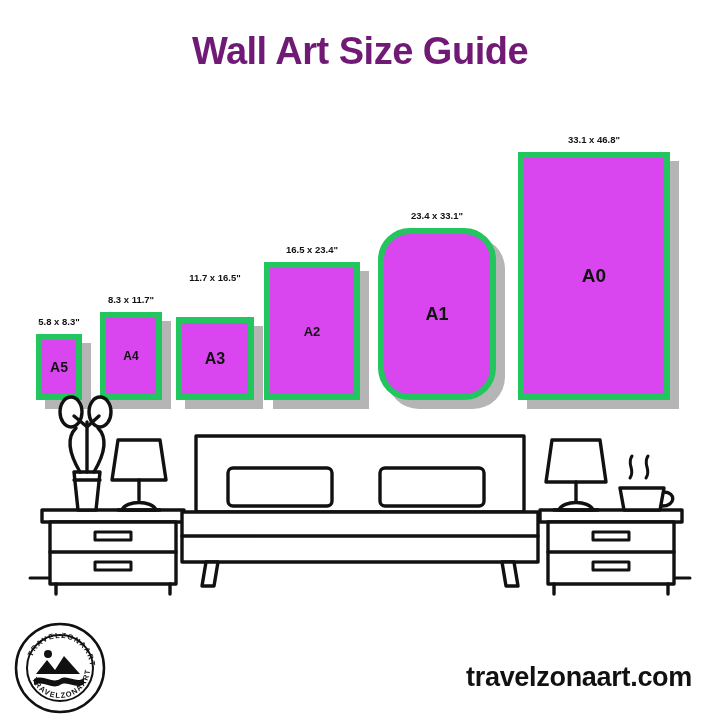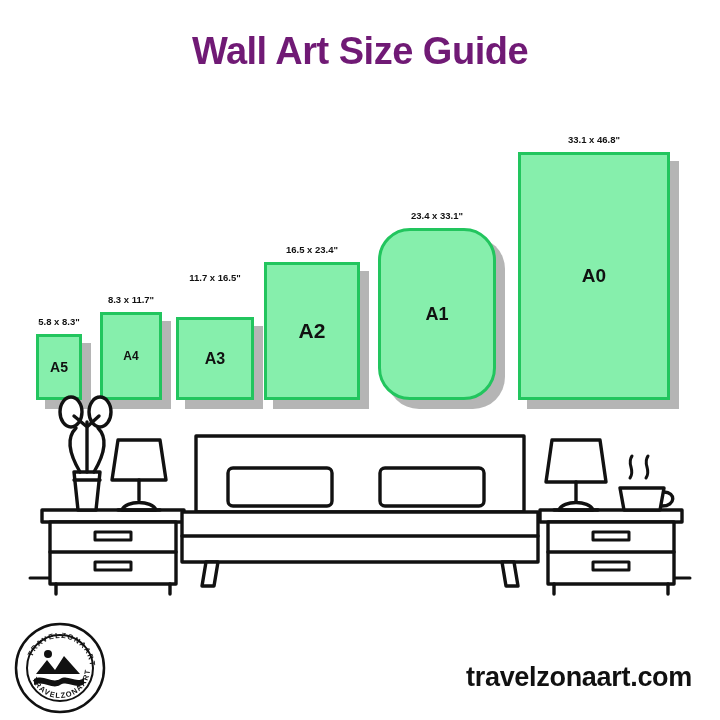--- a/index.html
+++ b/index.html
@@ -49,22 +49,22 @@
     transform: translateX(-50%);
     white-space: nowrap;
     font-size: 9.5px;
     font-weight: bold;
     color: #111111;
   }
   .frame {
     position: absolute;
     bottom: 0;
     left: 0;
-    background: #86efac;
-    border: 3px solid #22c55e;
+    background: #d946ef;
+    border: 6px solid #22c55e;
     box-sizing: border-box;
     box-shadow: 9px 9px 0 0 rgba(120,120,120,0.55);
     display: flex;
     align-items: center;
     justify-content: center;
   }
   .frame-name {
     font-size: 15px;
     font-weight: bold;
     color: #111111;
@@ -125,21 +125,21 @@
       </div>
       <div class="frame-wrap" style="left: 176px; width: 78px; height: 110px;">
         <div class="dim-label" style="top: -18px;">11.7 x 16.5"</div>
         <div class="frame" style="width: 78px; height: 83px;">
           <div class="frame-name" style="font-size: 16px;">A3</div>
         </div>
       </div>
       <div class="frame-wrap" style="left: 264px; width: 96px; height: 138px;">
         <div class="dim-label" style="top: -18px;">16.5 x 23.4"</div>
         <div class="frame" style="width: 96px; height: 138px;">
-          <div class="frame-name" style="font-size: 21px;">A2</div>
+          <div class="frame-name" style="font-size: 13px;">A2</div>
         </div>
       </div>
       <div class="frame-wrap" style="left: 378px; width: 118px; height: 172px;">
         <div class="dim-label" style="top: -18px;">23.4 x 33.1"</div>
         <div class="frame" style="width: 118px; height: 172px; border-radius: 32px;">
           <div class="frame-name" style="font-size: 18px;">A1</div>
         </div>
       </div>
       <div class="frame-wrap" style="left: 518px; width: 152px; height: 248px;">
         <div class="dim-label" style="top: -18px;">33.1 x 46.8"</div>

